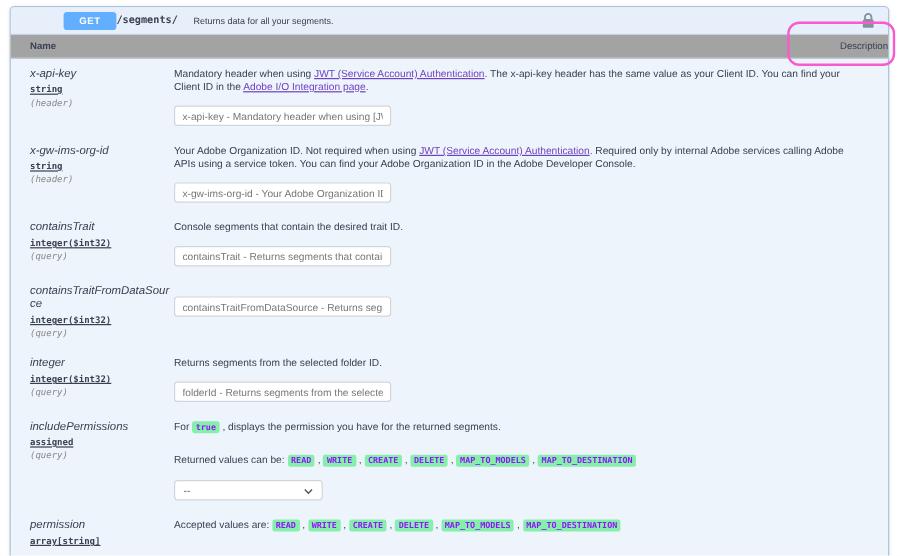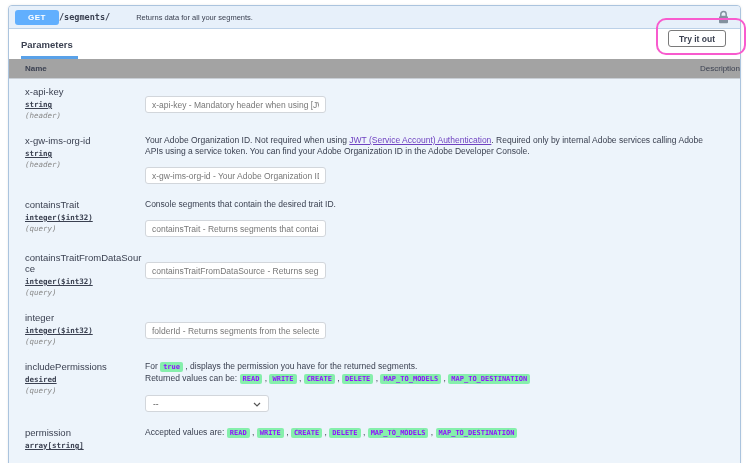--- a/index.html
+++ b/index.html
@@ -5,50 +5,50 @@
   html,body{margin:0;padding:0;width:750px;height:463px;overflow:hidden;background:#fff;
     font-family:"Liberation Sans",sans-serif;color:#3b4151;position:relative;}
   *{box-sizing:border-box;}
 
   .opblock{position:absolute;left:8px;top:5px;width:733px;border:1px solid #abc4de;
     border-radius:4px;background:#edf4fb;box-shadow:0 0 3px rgba(0,0,0,.08);padding-bottom:20px;}
 
   .opblock-header{display:flex;align-items:center;height:23px;padding:0 8px 0 6px;
     background:#e7f0fa;border-bottom:1px solid #bcd1e8;border-radius:3px 3px 0 0;}
   .method-badge{background:#61affe;color:#fff;font-weight:bold;font-size:8px;
-    width:44px;text-align:center;padding:3px 0;border-radius:3px;letter-spacing:.5px;}
+    width:44px;text-align:center;padding:3px 0;border-radius:3px;letter-spacing:.5px;margin-left:38px;}
   .path{font-family:"DejaVu Sans Mono",monospace;font-weight:bold;font-size:8.5px;
     margin-left:0;color:#3b4151;}
-  .summary{font-size:7.5px;margin-left:26px;color:#3b4151;}
+  .summary{font-size:7.5px;margin-left:13px;color:#3b4151;}
   .lock{margin-left:auto;display:flex;align-items:center;padding-right:3px;cursor:pointer;}
 
   .section-header{position:relative;background:#fff;height:30px;padding:0 10px 0 12px;
     display:flex;align-items:flex-end;}
   .tab{font-size:9.5px;font-weight:bold;color:#3b4151;padding:0 5px 6px 0;
     border-bottom:3px solid #59a1e8;cursor:pointer;}
   .try-btn{position:absolute;right:14px;top:1px;height:17px;padding:0 10px;
     background:#fff;border:1px solid #7a7a7a;border-radius:3px;font-size:8.5px;
     font-weight:600;color:#3b4151;font-family:"Liberation Sans",sans-serif;cursor:pointer;}
 
   .thead{display:flex;height:20px;align-items:center;background:#a3a3a3;
     border-bottom:1px solid #c9cfd6;}
   .th-name{width:136px;padding-left:16px;font-size:8px;font-weight:bold;}
   .th-desc{flex:1;font-size:8px;font-weight:normal;text-align:right;}
 
   .prow{display:flex;padding:7px 0 8px;}
   .pname{width:136px;padding-left:16px;flex-shrink:0;}
-  .nm{font-size:9.5px;color:#3b4151;line-height:11px;word-break:break-all;}
+  .nm{font-size:9.5px;color:#3b4151;line-height:11px;word-break:break-all;font-style:italic;}
   .tp{font-family:"DejaVu Sans Mono",monospace;font-weight:bold;font-size:7.5px;
     margin-top:4px;line-height:8px;text-decoration:underline;}
   .loc{font-family:"DejaVu Sans Mono",monospace;font-style:italic;font-size:7.5px;
     color:#888;margin-top:3px;line-height:8px;}
 
   .pdesc{flex:1;padding-right:18px;max-width:596px;}
   .dline{font-size:8.5px;line-height:11px;min-height:11px;}
-  .dline + .dline{margin-top:0;}
+  .dline + .dline{margin-top:16px;}
   a.dlink{color:#6f42c1;text-decoration:underline;cursor:pointer;}
   .code{font-family:"DejaVu Sans Mono",monospace;font-weight:bold;font-size:7px;
     color:#9012fe;background:#86efac;padding:1px 3px;border-radius:2px;line-height:11px;}
 
   .pinput{display:block;margin-top:10px;width:181px;height:17px;border:1px solid #d2d6db;
     border-radius:3px;background:#fff;font-size:8.5px;color:#555;padding:0 6px;
     font-family:"Liberation Sans",sans-serif;}
   .pinput::placeholder{color:#777;opacity:1;}
   .pselect{margin-top:10px;width:124px;height:17px;border:1px solid #d2d6db;border-radius:3px;
     background:#fff;display:flex;align-items:center;justify-content:space-between;
@@ -66,38 +66,35 @@
     <span class="path">/segments/</span>
     <span class="summary">Returns data for all your segments.</span>
     <span class="lock">
       <svg width="11" height="14" viewBox="0 0 11 14">
         <path d="M5.5 1.6 a2.7 2.7 0 0 1 2.7 2.7 v2.2 h-5.4 v-2.2 a2.7 2.7 0 0 1 2.7 -2.7 z" fill="none" stroke="#82919e" stroke-width="1.5"></path>
         <rect x="1" y="6.2" width="9" height="7" rx="1" fill="#82919e"></rect>
       </svg>
     </span>
   </div>
 
-  <div class="section-header">
-    <span class="tab">Parameters</span>
-    <button class="try-btn">Try it out</button>
-  </div>
 
   <div class="thead">
     <span class="th-name">Name</span>
     <span class="th-desc">Description</span>
   </div>
 
   <div id="rows">
       <div class="prow">
         <div class="pname">
           <div class="nm">x-api-key</div>
           <div class="tp">string</div>
           <div class="loc">(header)</div>
         </div>
         <div class="pdesc">
+          <div class="dline">Mandatory header when using <a class="dlink" href="#">JWT (Service Account) Authentication</a>. The x-api-key header has the same value as your Client ID. You can find your Client ID in the <a class="dlink" href="#">Adobe I/O Integration page</a>.</div>
           <input class="pinput" type="text" placeholder="x-api-key - Mandatory header when using [JWT" style="">
         </div>
       </div>
       <div class="prow">
         <div class="pname">
           <div class="nm">x-gw-ims-org-id</div>
           <div class="tp">string</div>
           <div class="loc">(header)</div>
         </div>
         <div class="pdesc">
@@ -126,27 +123,28 @@
           <input class="pinput" type="text" placeholder="containsTraitFromDataSource - Returns segments" style="">
         </div>
       </div>
       <div class="prow">
         <div class="pname">
           <div class="nm">integer</div>
           <div class="tp">integer($int32)</div>
           <div class="loc">(query)</div>
         </div>
         <div class="pdesc">
+          <div class="dline">Returns segments from the selected folder ID.</div>
           <input class="pinput" type="text" placeholder="folderId - Returns segments from the selected" style="">
         </div>
       </div>
       <div class="prow">
         <div class="pname">
           <div class="nm">includePermissions</div>
-          <div class="tp">desired</div>
+          <div class="tp">assigned</div>
           <div class="loc">(query)</div>
         </div>
         <div class="pdesc">
           <div class="dline">For <span class="code">true</span> , displays the permission you have for the returned segments.</div>
           <div class="dline">Returned values can be: <span class="code">READ</span> , <span class="code">WRITE</span> , <span class="code">CREATE</span> , <span class="code">DELETE</span> , <span class="code">MAP_TO_MODELS</span> , <span class="code">MAP_TO_DESTINATION</span></div>
           <div class="pselect">
             <span>--</span>
             <span><svg width="8" height="5" viewBox="0 0 8 5">
                 <polyline points="1,1 4,4 7,1" fill="none" stroke="#555" stroke-width="1.2"></polyline>
               </svg></span>

